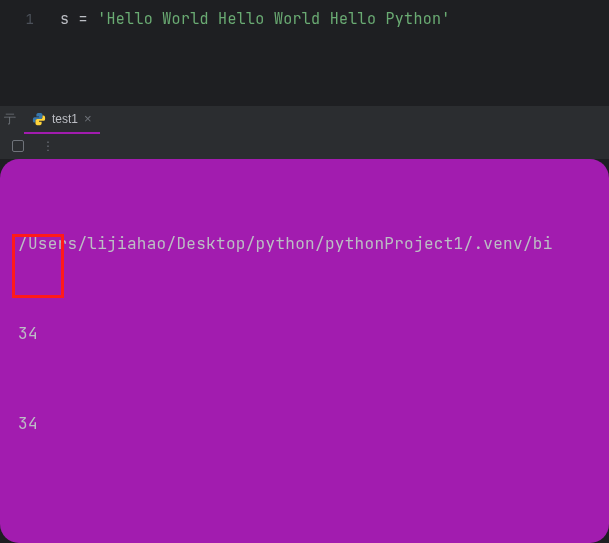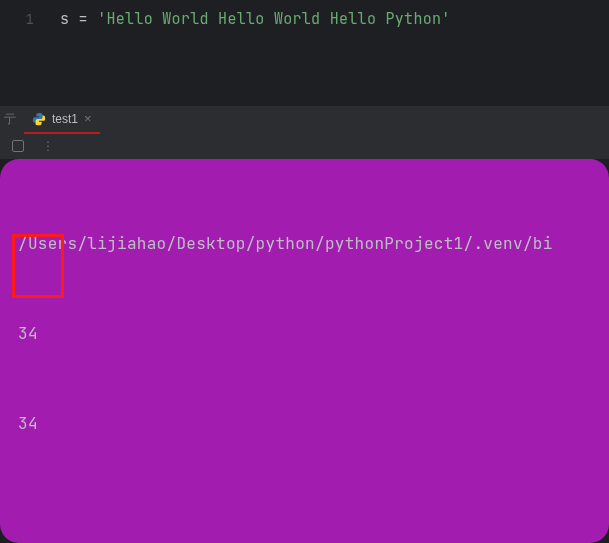--- a/index.html
+++ b/index.html
@@ -61,21 +61,21 @@
       left: 4px;
       color: #6f737a;
       font-size: 12px;
     }
     .tab {
       display: flex;
       align-items: center;
       height: 28px;
       padding: 0 8px;
       gap: 6px;
-      border-bottom: 2px solid #b91c1c;
+      border-bottom: 2px solid #a21caf;
       color: #bcbec4;
     }
     .tab .py-icon {
       width: 14px; height: 14px;
       display: inline-flex; align-items: center; justify-content: center;
     }
     .tab .close { color: #6f737a; font-size: 13px; }
     
     .toolbar {
       height: 26px;

